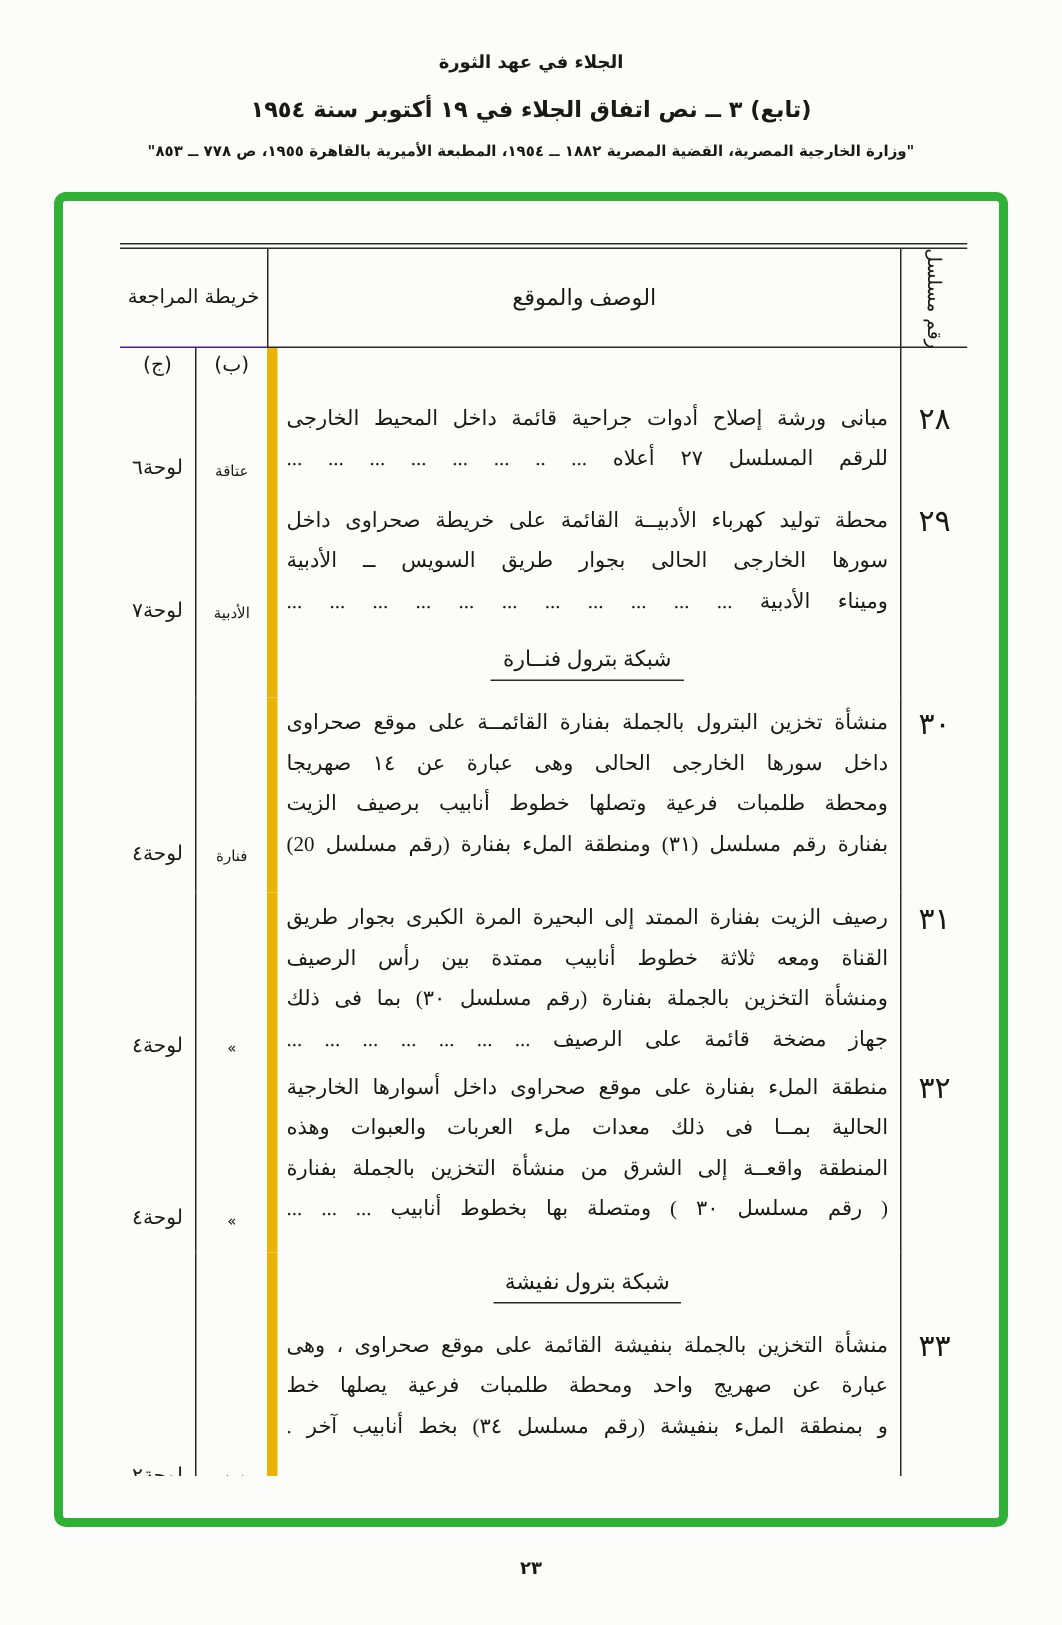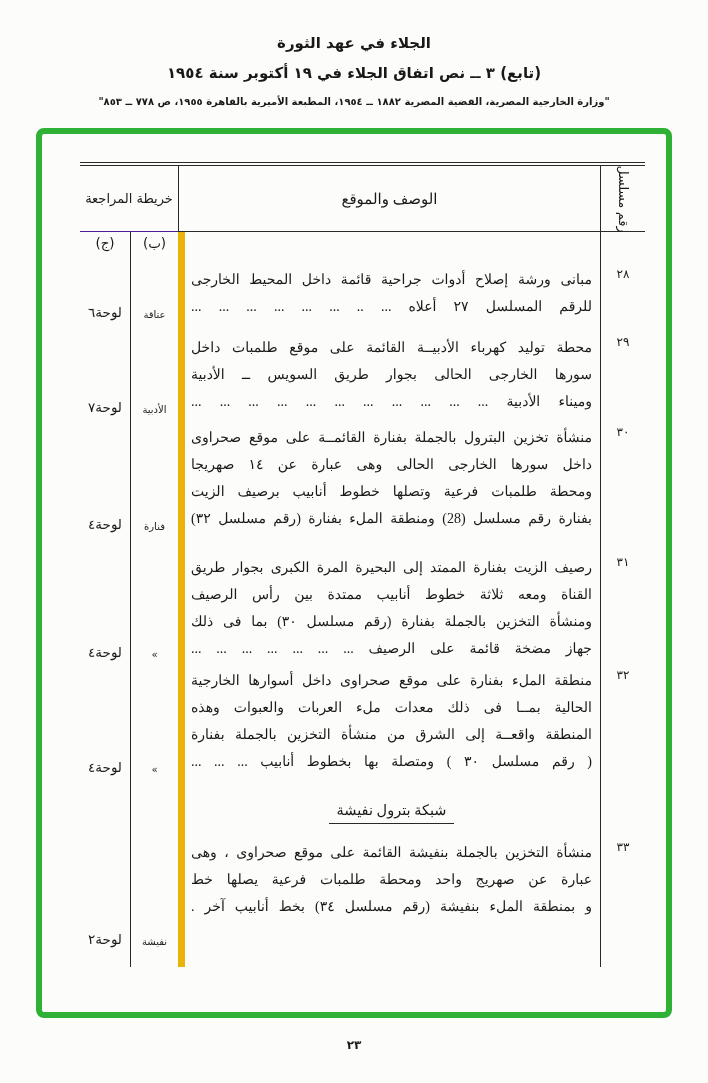--- a/index.html
+++ b/index.html
@@ -4,38 +4,38 @@
 <style>
   html,body{margin:0;padding:0;}
   body{
     width:708px;height:1083px;position:relative;overflow:hidden;
     background:#fcfcfa;color:#1b1916;
     font-family:"DejaVu Sans",sans-serif;
     direction:rtl;
   }
   
   .hdr{position:absolute;left:0;right:0;text-align:center;}
-  .hdr-title{top:34px;font-size:15px;font-weight:700;}
+  .hdr-title{top:34px;font-size:12px;font-weight:700;}
   .hdr-sub{top:64px;font-size:15px;font-weight:700;}
   .hdr-cite{top:96px;font-size:10px;font-weight:700;letter-spacing:0;}
   
   .frame{
     position:absolute;left:36px;top:128px;width:636px;height:890px;
     border:6px solid #2eb135;border-radius:8px;box-sizing:border-box;
     overflow:hidden;background:transparent;
   }
   
   .tbl{
     position:absolute;left:38px;top:28px;width:565px;height:822px;
     direction:rtl;font-size:14px;overflow:hidden;
   }
   .trow{display:flex;box-sizing:border-box;}
   .trow > div{box-sizing:border-box;}
   .c-serial{width:45px;border-left:1px solid #2b2926;text-align:center;
-    padding-top:5px;font-size:12px;flex:none;}
+    padding-top:5px;font-size:20px;flex:none;}
   .c-desc{width:422px;border-left:7px solid #eab308;
     padding:4px 8px 0 6px;flex:none;overflow:hidden;font-family:Liberation Serif, serif;}
   .c-b{width:48px;border-left:1px solid #2b2926;flex:none;
     display:flex;align-items:flex-end;justify-content:center;font-size:10px;}
   .c-c{width:50px;flex:none;
     display:flex;align-items:flex-end;justify-content:center;font-size:13.5px;}
   
   .thead{height:70px;border-top:4px double #2b2926;}
   .thead .h-serial{width:45px;border-left:1px solid #2b2926;border-bottom:1px solid #2b2926;
     position:relative;flex:none;}
@@ -100,34 +100,42 @@
           <div class="c-desc">
             <div class="dline">مبانى ورشة إصلاح أدوات جراحية قائمة داخل المحيط الخارجى</div>
             <div class="dline">للرقم المسلسل ٢٧ أعلاه ... .. ... ... ... ... ... ...</div>
           </div>
           <div class="c-b">عتاقة</div>
           <div class="c-c">لوحة٦</div>
         </div>
         <div class="trow" data-row="1">
           <div class="c-serial">٢٩</div>
           <div class="c-desc">
-            <div class="dline">محطة توليد كهرباء الأدبيــة القائمة على موقع طلمبات داخل</div>
+            <div class="dline">محطة توليد كهرباء الأدبيــة القائمة على خريطة صحراوى داخل</div>
             <div class="dline">سورها الخارجى الحالى بجوار طريق السويس ــ الأدبية</div>
             <div class="dline">وميناء الأدبية ... ... ... ... ... ... ... ... ... ... ...</div>
           </div>
           <div class="c-b">الأدبية</div>
           <div class="c-c">لوحة٧</div>
+        </div>
+        <div class="trow srow" data-row="2">
+          <div class="c-serial"></div>
+          <div class="c-desc">
+            <div class="sec-title">شبكة بترول فنــارة</div>
+          </div>
+          <div class="c-b"></div>
+          <div class="c-c"></div>
         </div>
         <div class="trow" data-row="3">
           <div class="c-serial">٣٠</div>
           <div class="c-desc">
             <div class="dline">منشأة تخزين البترول بالجملة بفنارة القائمــة على موقع صحراوى</div>
             <div class="dline">داخل سورها الخارجى الحالى وهى عبارة عن ١٤ صهريجا</div>
             <div class="dline">ومحطة طلمبات فرعية وتصلها خطوط أنابيب برصيف الزيت</div>
-            <div class="dline">بفنارة رقم مسلسل (28) ومنطقة الملء بفنارة (رقم مسلسل ٣٢)</div>
+            <div class="dline">بفنارة رقم مسلسل (٣١) ومنطقة الملء بفنارة (رقم مسلسل 20)</div>
           </div>
           <div class="c-b">فنارة</div>
           <div class="c-c">لوحة٤</div>
         </div>
         <div class="trow" data-row="4">
           <div class="c-serial">٣١</div>
           <div class="c-desc">
             <div class="dline">رصيف الزيت بفنارة الممتد إلى البحيرة المرة الكبرى بجوار طريق</div>
             <div class="dline">القناة ومعه ثلاثة خطوط أنابيب ممتدة بين رأس الرصيف</div>
             <div class="dline">ومنشأة التخزين بالجملة بفنارة (رقم مسلسل ٣٠) بما فى ذلك</div>

